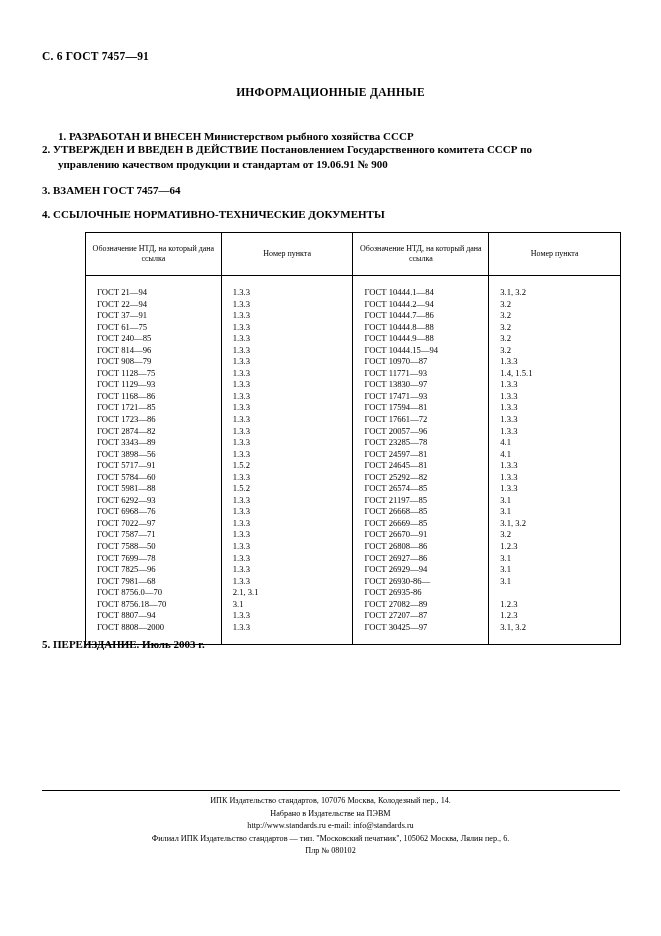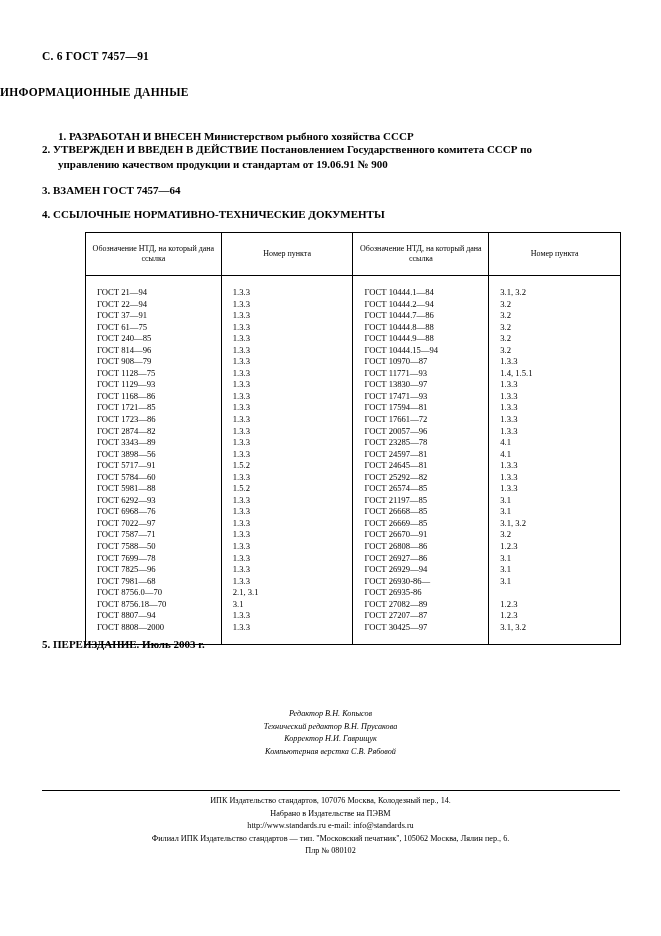--- a/index.html
+++ b/index.html
@@ -28,20 +28,21 @@
     top: 50px;
     font-size: 11.5px;
     font-weight: bold;
     letter-spacing: 0.2px;
     text-align: right;
   }
   .doc-title {
     position: absolute;
     left: 0; right: 0;
     top: 86px;
+    text-align: center;
     font-size: 11.5px;
     font-weight: bold;
     letter-spacing: 0.3px;
   }
   .clause {
     position: absolute;
     left: 42px;
     width: 578px;
     font-size: 11px;
     font-weight: bold;
@@ -324,26 +325,20 @@
               <li>1.2.3</li>
               <li>3.1, 3.2</li>
             </ul>
         </td>
       </tr>
     </tbody>
   </table>
 
   <div class="reissue">5.  ПЕРЕИЗДАНИЕ. Июль 2003 г.</div>
 
-  <div class="colophon">
-    <div class="it">Редактор В.Н. Копысов</div>
-    <div class="it">Технический редактор В.Н. Прусакова</div>
-    <div class="it">Корректор Н.И. Гаврищук</div>
-    <div class="it">Компьютерная верстка С.В. Рябовой</div>
-  </div>
 
 
   <div class="rule"></div>
 
   <div class="publisher">
     <div>ИПК Издательство стандартов, 107076 Москва, Колодезный пер., 14.</div>
     <div>Набрано в Издательстве на ПЭВМ</div>
     <div>http://www.standards.ru          e-mail: info@standards.ru</div>
     <div>Филиал ИПК Издательство стандартов — тип. "Московский печатник", 105062 Москва, Лялин пер., 6.</div>
     <div>Плр № 080102</div>

